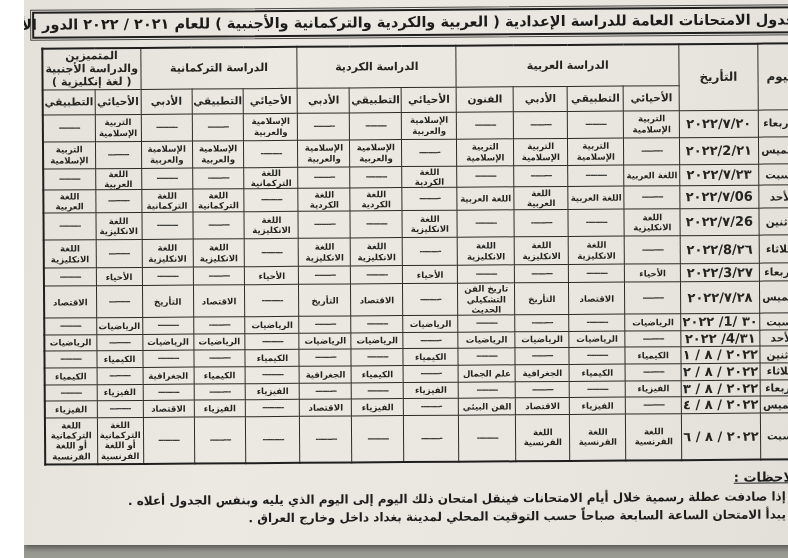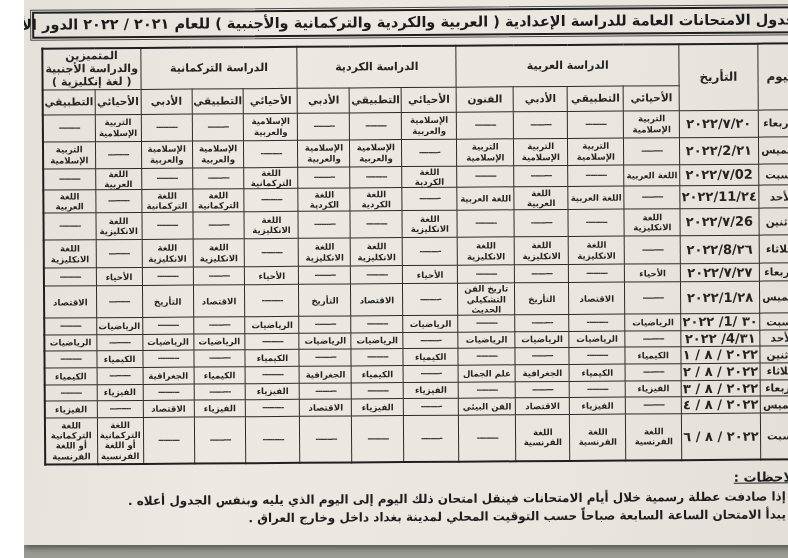--- a/index.html
+++ b/index.html
@@ -108,37 +108,37 @@
             <td class="cell">الإسلامية والعربية</td>
             <td class="cell">الإسلامية والعربية</td>
             <td class="cell dash">---------</td>
             <td class="cell">الإسلامية والعربية</td>
             <td class="cell">الإسلامية والعربية</td>
             <td class="cell dash">---------</td>
             <td class="cell">التربية الإسلامية</td>
           </tr>
           <tr style="height: 21px;">
             <td class="day">السبت</td>
-            <td class="date">٢٠٢٢/٧/02</td>
+            <td class="date">٢٠٢٢/٧/٢٣</td>
             <td class="cell">اللغة العربية</td>
             <td class="cell dash">---------</td>
             <td class="cell dash">---------</td>
             <td class="cell dash">---------</td>
             <td class="cell">اللغة الكردية</td>
             <td class="cell dash">---------</td>
             <td class="cell dash">---------</td>
             <td class="cell">اللغة التركمانية</td>
             <td class="cell dash">---------</td>
             <td class="cell dash">---------</td>
             <td class="cell">اللغة العربية</td>
             <td class="cell dash">---------</td>
           </tr>
           <tr style="height: 23px;">
             <td class="day">الأحد</td>
-            <td class="date">٢٠٢٢/11/٢٤</td>
+            <td class="date">٢٠٢٢/٧/06</td>
             <td class="cell dash">---------</td>
             <td class="cell">اللغة العربية</td>
             <td class="cell">اللغة العربية</td>
             <td class="cell">اللغة العربية</td>
             <td class="cell dash">---------</td>
             <td class="cell">اللغة الكردية</td>
             <td class="cell">اللغة الكردية</td>
             <td class="cell dash">---------</td>
             <td class="cell">اللغة التركمانية</td>
             <td class="cell">اللغة التركمانية</td>
@@ -172,37 +172,37 @@
             <td class="cell">اللغة الانكليزية</td>
             <td class="cell">اللغة الانكليزية</td>
             <td class="cell dash">---------</td>
             <td class="cell">اللغة الانكليزية</td>
             <td class="cell">اللغة الانكليزية</td>
             <td class="cell dash">---------</td>
             <td class="cell">اللغة الانكليزية</td>
           </tr>
           <tr style="height: 18px;">
             <td class="day">الأربعاء</td>
-            <td class="date">٢٠٢٢/٧/٢٧</td>
+            <td class="date">٢٠٢٢/3/٢٧</td>
             <td class="cell">الأحياء</td>
             <td class="cell dash">---------</td>
             <td class="cell dash">---------</td>
             <td class="cell dash">---------</td>
             <td class="cell">الأحياء</td>
             <td class="cell dash">---------</td>
             <td class="cell dash">---------</td>
             <td class="cell">الأحياء</td>
             <td class="cell dash">---------</td>
             <td class="cell dash">---------</td>
             <td class="cell">الأحياء</td>
             <td class="cell dash">---------</td>
           </tr>
           <tr style="height: 24px;">
             <td class="day">الخميس</td>
-            <td class="date">٢٠٢٢/1/٢٨</td>
+            <td class="date">٢٠٢٢/٧/٢٨</td>
             <td class="cell dash">---------</td>
             <td class="cell">الاقتصاد</td>
             <td class="cell">التأريخ</td>
             <td class="cell">تاريخ الفن التشكيلي الحديث</td>
             <td class="cell dash">---------</td>
             <td class="cell">الاقتصاد</td>
             <td class="cell">التأريخ</td>
             <td class="cell dash">---------</td>
             <td class="cell">الاقتصاد</td>
             <td class="cell">التأريخ</td>

